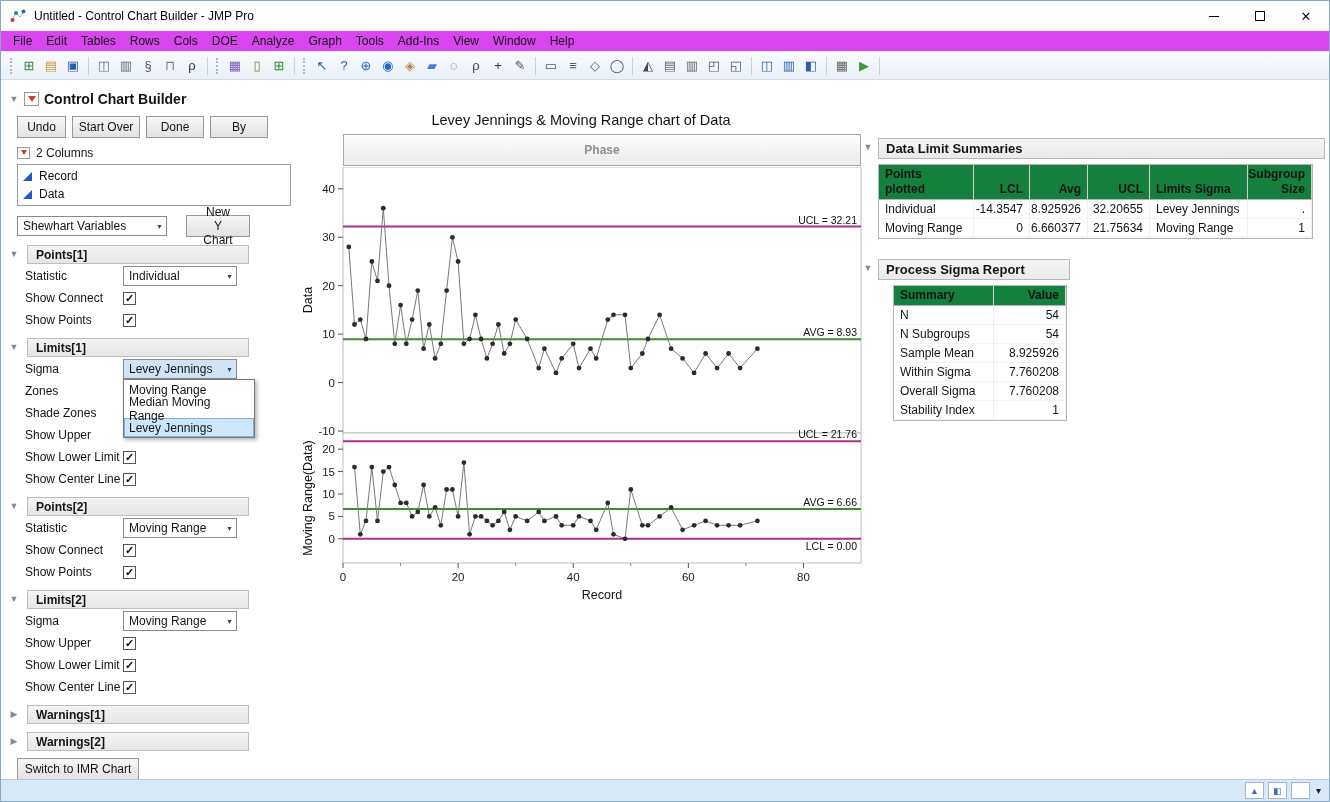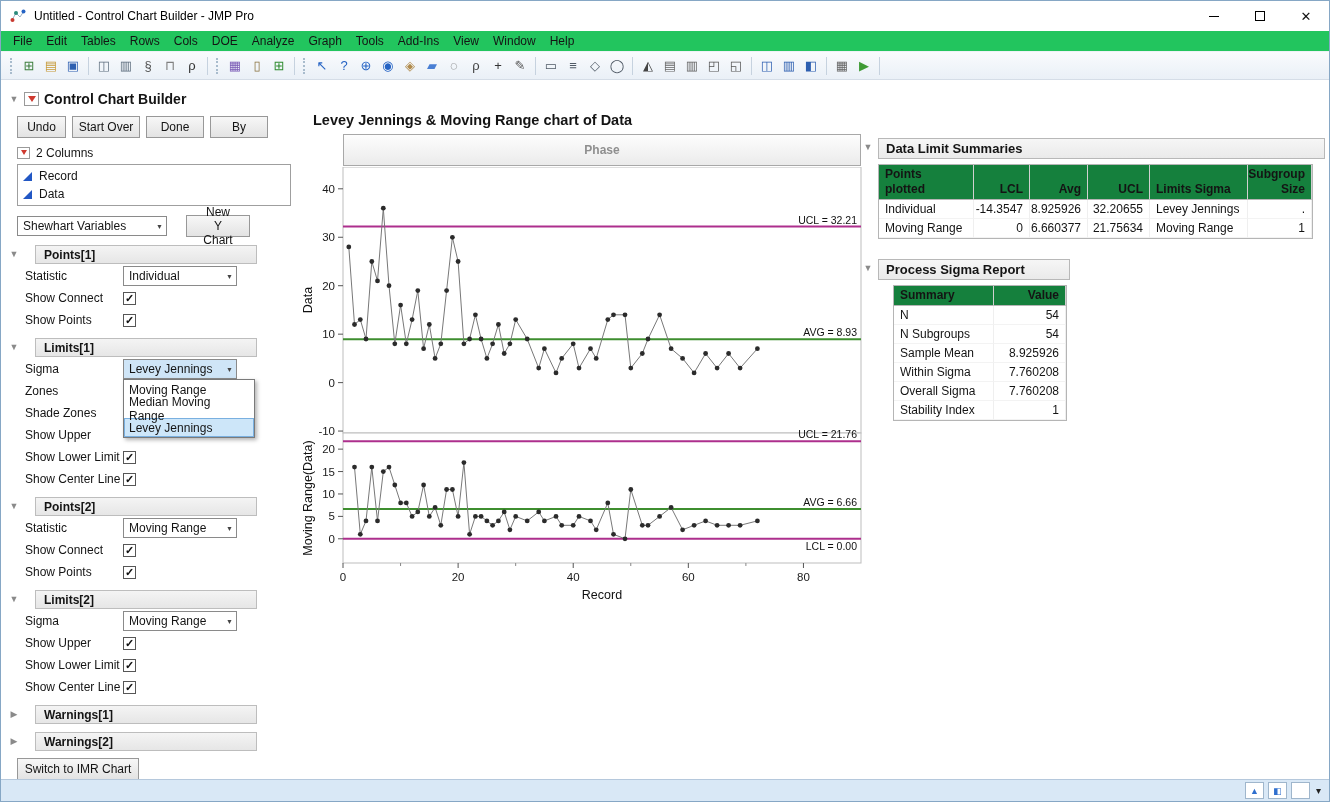--- a/index.html
+++ b/index.html
@@ -8,21 +8,21 @@
           font-family:"Liberation Sans",sans-serif;font-size:12px;color:#141414;overflow:hidden}
   
   .titlebar{position:absolute;left:0;top:0;right:0;height:30px;background:#fff;display:flex;align-items:center;padding-left:9px}
   .title-text{margin-left:8px;font-size:12px;color:#000}
   .win-controls{position:absolute;right:0;top:0;height:30px;display:flex}
   .win-btn{width:46px;height:30px;display:flex;align-items:center;justify-content:center;color:#111}
   .min-glyph{width:10px;height:1px;background:#000;display:inline-block}
   .max-glyph{width:10px;height:10px;border:1px solid #000;display:inline-block}
   .close-glyph{font-size:13px;line-height:1}
   
-  .menubar{position:absolute;top:30px;left:0;right:0;height:20px;background:#22c55e;display:flex;align-items:center;padding-left:5px}
+  .menubar{position:absolute;top:30px;left:0;right:0;height:20px;background:#d946ef;display:flex;align-items:center;padding-left:5px}
   .menu-item{padding:2px 7px;cursor:default}
   
   .toolbar{position:absolute;top:50px;left:0;right:0;height:29px;background:linear-gradient(#f9fbfd,#eaf0f7);
            border-top:1px solid #eef2f7;border-bottom:1px solid #d5dde7;display:flex;align-items:center;padding-left:5px}
   .tbi{width:20px;height:20px;display:flex;align-items:center;justify-content:center;font-size:13px;margin:0 1px;border-radius:2px}
   .tsep{width:1px;height:18px;background:#c6d2df;margin:0 4px}
   .grip{width:4px;height:16px;border-left:2px dotted #a9bccd;margin:0 4px}
   
   .content{position:absolute;top:79px;left:0;right:0;bottom:22px;background:#fff}
   .disc{color:#8a8a8a;font-size:9px;width:10px;display:inline-block;text-align:center;line-height:1}
@@ -44,33 +44,33 @@
   .ramp-icon{width:0;height:0;border-bottom:9px solid #2257c4;border-left:9px solid transparent;display:inline-block}
   .row-chisttype{display:flex;margin-top:9px;gap:19px;align-items:center}
   .combo{height:20px;background:#fff;border:1px solid #8a8a8a;display:flex;align-items:center;justify-content:space-between;padding:0 3px 0 5px}
   .combo .arr{font-size:7px;color:#444;margin-left:4px}
   .combo.focused{background:#cfe5f7}
   .combo-shewhart{width:150px}
   .jbtn-newy{width:64px;padding:0 16px}
   .section{margin-top:8px}
   .sec-head{display:flex;align-items:center;margin-left:-8px}
   .sec-bar{width:222px;height:19px;background:linear-gradient(#f4f4f4,#e6e6e6);border:1px solid #bdbdbd;
-           font-weight:bold;display:flex;align-items:center;padding:0 8px;margin-left:16px}
+           font-weight:bold;display:flex;align-items:center;padding:0 8px;margin-left:8px}
   .prow{position:relative;height:20px;margin-top:2px;display:flex;align-items:center}
   .plabel{margin-left:8px}
   .pctrl{position:absolute;left:106px;top:0;height:20px;display:flex;align-items:center}
   .combo-std{width:114px}
   .checkbox{width:13px;height:13px;border:1px solid #565656;background:#fff;display:inline-flex;align-items:center;justify-content:center;
             font-size:11px;font-weight:bold;color:#101010;line-height:1}
   .popup{position:absolute;left:106px;top:20px;width:132px;background:#fff;border:1px solid #7a7a7a;z-index:20;box-shadow:2px 2px 4px rgba(0,0,0,.3)}
   .popup-item{height:19px;display:flex;align-items:center;padding:0 5px;background:#fff}
   .popup-item.sel{background:#cde6f9;box-shadow:inset 0 0 0 1px #7ab0e0}
   .switch-btn{margin-top:7px;width:122px}
   
-  .chart-title{position:absolute;left:312px;top:32px;width:560px;text-align:left;font-size:14.5px;font-weight:bold}
+  .chart-title{position:absolute;left:300px;top:32px;width:560px;text-align:center;font-size:14.5px;font-weight:normal}
   .phase-box{position:absolute;left:342px;top:54px;width:518px;height:32px;border:1px solid #a8a8a8;
              background:linear-gradient(#fdfdfd,#ebebeb);display:flex;align-items:center;justify-content:center;
              color:#8f8f8f;font-weight:bold}
   #chart-svg{position:absolute;left:300px;top:87px}
   
   .dls-disc{position:absolute;left:862px;top:63px}
   .dls-bar{position:absolute;left:877px;top:58px;width:447px;height:21px;background:linear-gradient(#f6f6f6,#eaeaea);
            border:1px solid #b8b8b8;display:flex;align-items:center;padding:0 7px;font-weight:bold;font-size:13px}
   .dls-table{position:absolute;left:877px;top:84px}
   .psr-disc{position:absolute;left:862px;top:184px}

